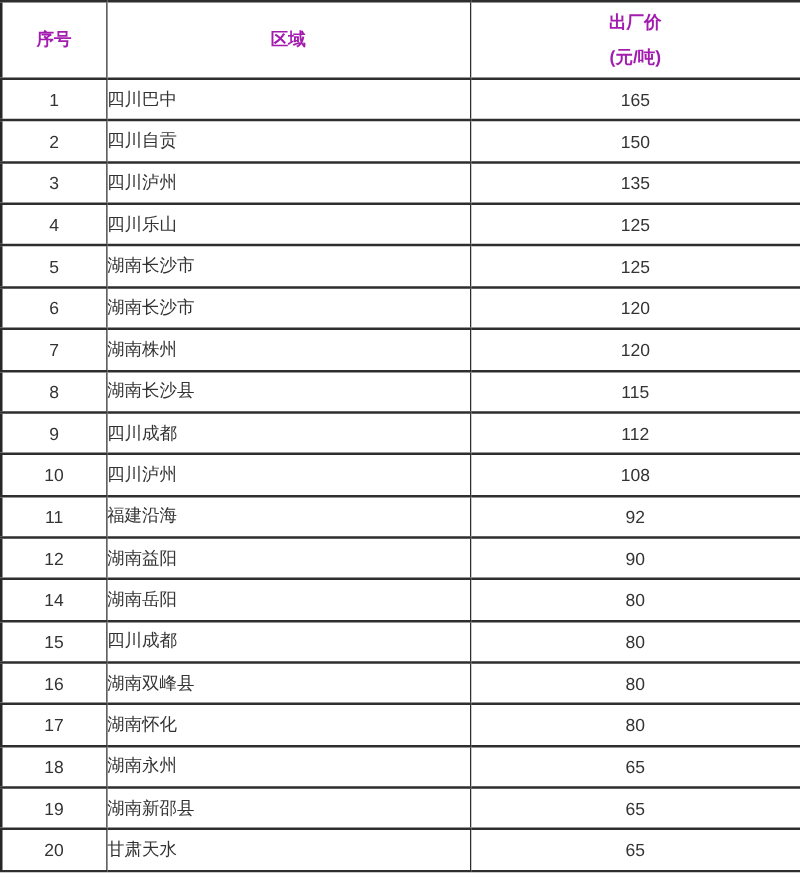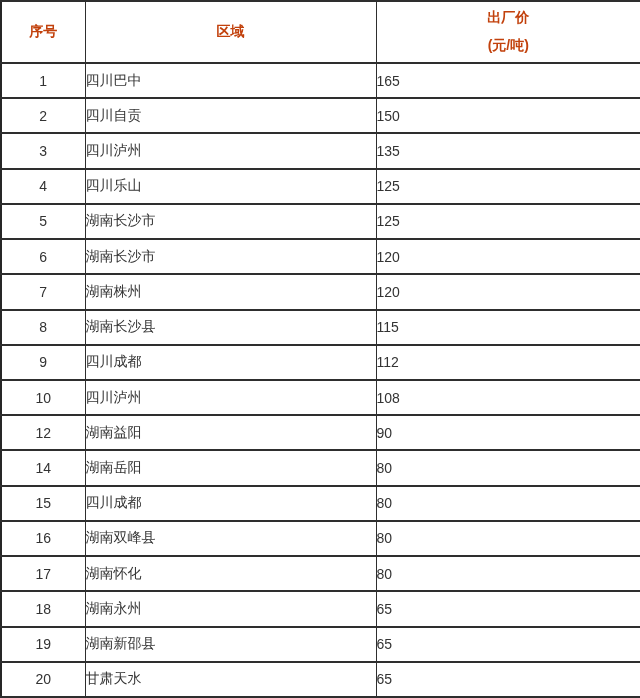--- a/index.html
+++ b/index.html
@@ -32,32 +32,32 @@
     vertical-align: middle;
     overflow: hidden;
   }
   .price-table thead tr {
     height: 62px;
   }
   .price-table th {
     font-size: 14px;
     font-weight: bold;
     text-align: center;
-    color: #c2410c;
+    color: #a21caf;
   }
   .price-table td {
     font-size: 14px;
     font-weight: normal;
   }
   .col-index  { width: 84px; }
   .col-region { width: 291px; }
   .col-price  { width: 265px; }
   .c-index  { text-align: center; }
   .c-region { text-align: left; padding-left: 11px; }
-  .c-price  { text-align: left; }
+  .c-price  { text-align: center; }
   .price-header-stack {
     display: flex;
     flex-direction: column;
     align-items: center;
     justify-content: center;
     gap: 10px;
   }
 </style>
 </head>
 <body>
@@ -130,20 +130,25 @@
     <td class="c-index">9</td>
     <td class="c-region">四川成都</td>
     <td class="c-price">112</td>
   </tr>
         <tr>
     <td class="c-index">10</td>
     <td class="c-region">四川泸州</td>
     <td class="c-price">108</td>
   </tr>
         <tr>
+    <td class="c-index">11</td>
+    <td class="c-region">福建沿海</td>
+    <td class="c-price">92</td>
+  </tr>
+        <tr>
     <td class="c-index">12</td>
     <td class="c-region">湖南益阳</td>
     <td class="c-price">90</td>
   </tr>
         <tr>
     <td class="c-index">14</td>
     <td class="c-region">湖南岳阳</td>
     <td class="c-price">80</td>
   </tr>
         <tr>

